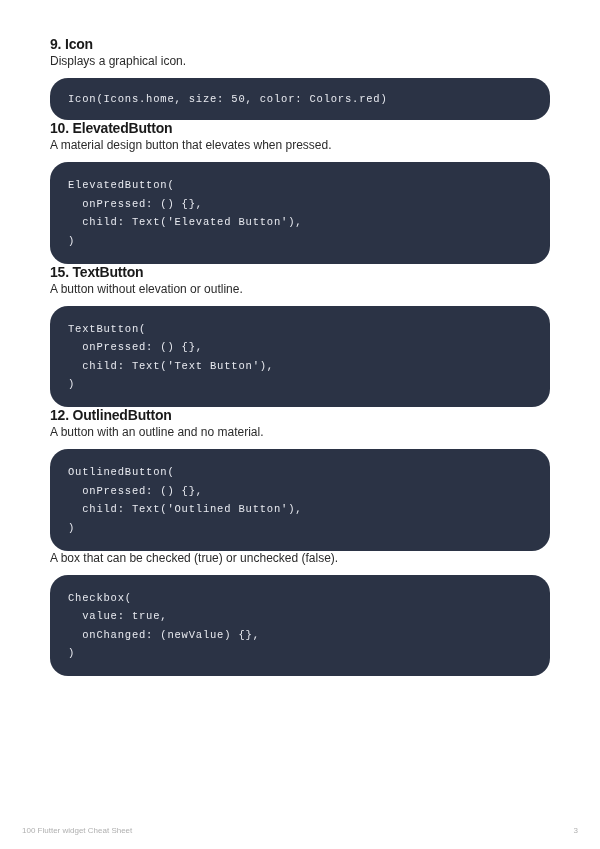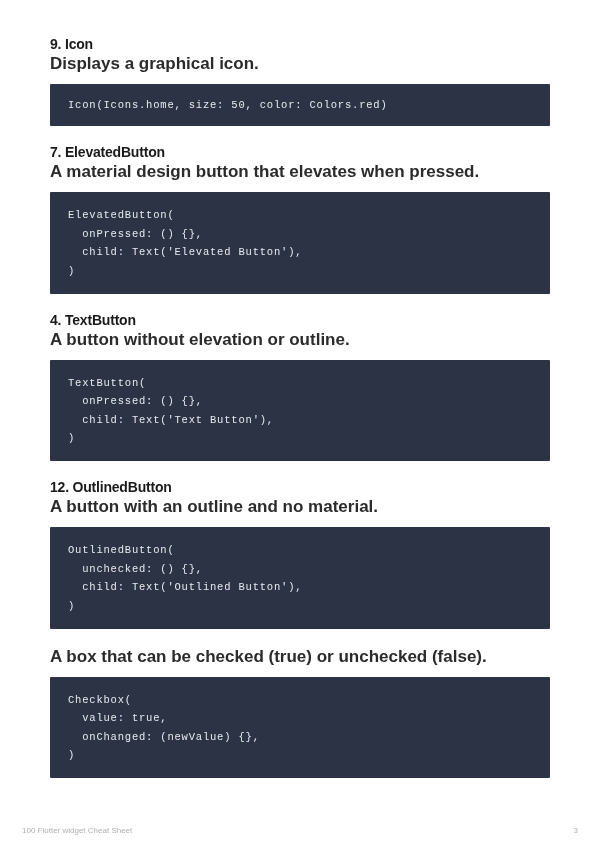--- a/index.html
+++ b/index.html
@@ -7,38 +7,37 @@
     width: 600px;
     height: 849px;
     background: #ffffff;
     font-family: -apple-system, BlinkMacSystemFont, "Segoe UI", Helvetica, Arial, sans-serif;
     position: relative;
   }
   .page {
     padding: 36px 50px 0 50px;
   }
   .section {
-    margin-bottom: 18px;
   }
   .heading {
     font-size: 14px;
     font-weight: 800;
     color: #1a1a1a;
     margin-bottom: 2px;
     letter-spacing: -0.2px;
   }
   .desc {
-    font-size: 17px;
+    font-size: 12px;
     color: #2b2b2b;
     margin-bottom: 10px;
-    font-weight: 700;
+    font-weight: 400;
   }
   .code-block {
     background: #2b3345;
-    border-radius: 1px;
+    border-radius: 18px;
     padding: 14px 18px;
     color: #e8eaf0;
     font-family: "SFMono-Regular", Consolas, "Liberation Mono", Menlo, monospace;
     font-size: 10.5px;
     line-height: 1.75;
     letter-spacing: 0.8px;
     white-space: pre;
     overflow: hidden;
   }
   .code-block.single {
@@ -62,42 +61,42 @@
 
 <div class="page">
 
   <div class="section">
     <div class="heading">9. Icon</div>
     <div class="desc">Displays a graphical icon.</div>
     <div class="code-block single">Icon(Icons.home, size: 50, color: Colors.red)</div>
   </div>
 
   <div class="section">
-    <div class="heading">7. ElevatedButton</div>
+    <div class="heading">10. ElevatedButton</div>
     <div class="desc">A material design button that elevates when pressed.</div>
     <div class="code-block">ElevatedButton(
   onPressed: () {},
   child: Text('Elevated Button'),
 )</div>
   </div>
 
   <div class="section">
-    <div class="heading">4. TextButton</div>
+    <div class="heading">15. TextButton</div>
     <div class="desc">A button without elevation or outline.</div>
     <div class="code-block">TextButton(
   onPressed: () {},
   child: Text('Text Button'),
 )</div>
   </div>
 
   <div class="section">
     <div class="heading">12. OutlinedButton</div>
     <div class="desc">A button with an outline and no material.</div>
     <div class="code-block">OutlinedButton(
-  unchecked: () {},
+  onPressed: () {},
   child: Text('Outlined Button'),
 )</div>
   </div>
 
   <div class="section">
     <div class="desc">A box that can be checked (true) or unchecked (false).</div>
     <div class="code-block">Checkbox(
   value: true,
   onChanged: (newValue) {},
 )</div>

